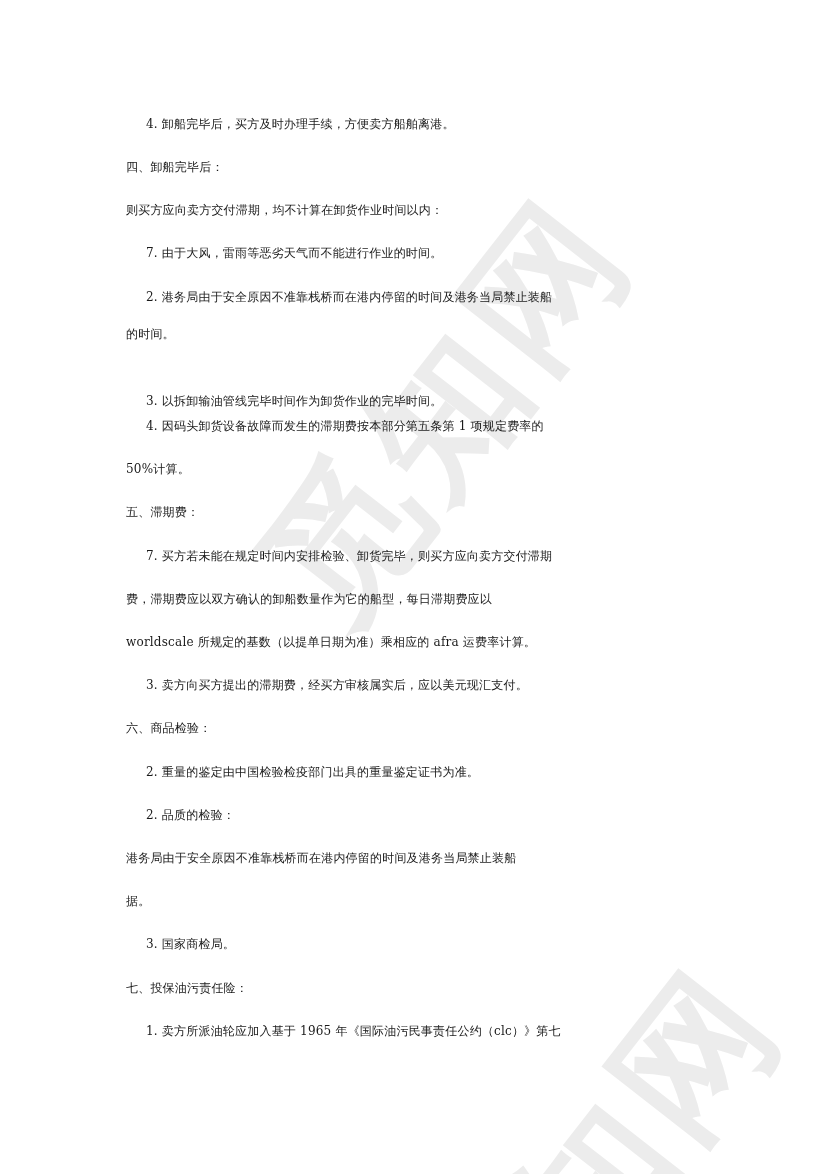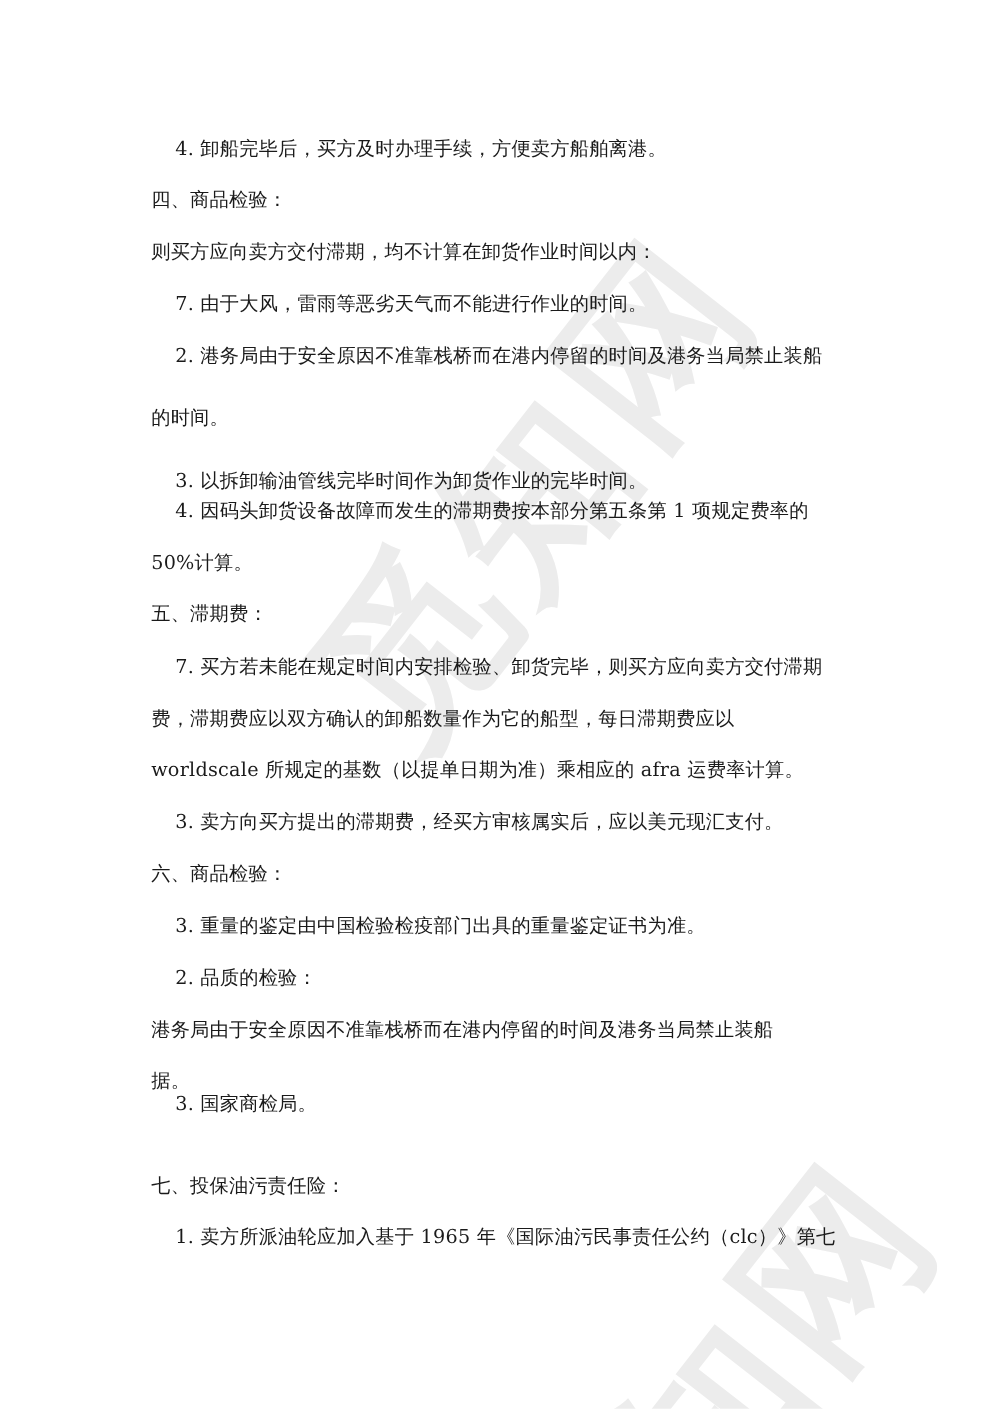--- a/index.html
+++ b/index.html
@@ -18,21 +18,21 @@
     .page {
       position: absolute;
       left: 0;
       top: 0;
       width: 830px;
       height: 1174px;
     }
     .line {
       position: absolute;
       left: 126px;
-      font-size: 16px;
+      font-size: 12px;
       line-height: 20px;
       white-space: nowrap;
       letter-spacing: 0.2px;
     }
     .line.indent {
       left: 146px;
     }
     .watermark {
       position: absolute;
       color: #ececec;
@@ -53,35 +53,35 @@
   </style>
 </head>
 <body>
 
 <div class="page">
   <div class="watermark wm1">觅知网</div>
   <div class="watermark wm2">觅知网</div>
 
   <div class="content">
     <div class="line indent" style="top:114px">4.  卸船完毕后，买方及时办理手续，方便卖方船舶离港。</div>
-    <div class="line" style="top:157px">四、商品检验：</div>
+    <div class="line" style="top:157px">四、卸船完毕后：</div>
     <div class="line" style="top:200px">则买方应向卖方交付滞期，均不计算在卸货作业时间以内：</div>
     <div class="line indent" style="top:243px">7.  由于大风，雷雨等恶劣天气而不能进行作业的时间。</div>
     <div class="line indent" style="top:287px">2.  港务局由于安全原因不准靠栈桥而在港内停留的时间及港务当局禁止装船</div>
-    <div class="line" style="top:338px">的时间。</div>
+    <div class="line" style="top:324px">的时间。</div>
     <div class="line indent" style="top:391px">3.  以拆卸输油管线完毕时间作为卸货作业的完毕时间。</div>
     <div class="line indent" style="top:416px">4.  因码头卸货设备故障而发生的滞期费按本部分第五条第 1 项规定费率的</div>
     <div class="line" style="top:459px">50%计算。</div>
     <div class="line" style="top:502px">五、滞期费：</div>
     <div class="line indent" style="top:546px">7.  买方若未能在规定时间内安排检验、卸货完毕，则买方应向卖方交付滞期</div>
     <div class="line" style="top:589px">费，滞期费应以双方确认的卸船数量作为它的船型，每日滞期费应以</div>
     <div class="line" style="top:632px">worldscale  所规定的基数（以提单日期为准）乘相应的  afra  运费率计算。</div>
     <div class="line indent" style="top:675px">3.  卖方向买方提出的滞期费，经买方审核属实后，应以美元现汇支付。</div>
     <div class="line" style="top:718px">六、商品检验：</div>
-    <div class="line indent" style="top:762px">3.  重量的鉴定由中国检验检疫部门出具的重量鉴定证书为准。</div>
+    <div class="line indent" style="top:762px">2.  重量的鉴定由中国检验检疫部门出具的重量鉴定证书为准。</div>
     <div class="line indent" style="top:805px">2.  品质的检验：</div>
     <div class="line" style="top:848px">港务局由于安全原因不准靠栈桥而在港内停留的时间及港务当局禁止装船</div>
     <div class="line" style="top:891px">据。</div>
-    <div class="line indent" style="top:910px">3.  国家商检局。</div>
+    <div class="line indent" style="top:934px">3.  国家商检局。</div>
     <div class="line" style="top:978px">七、投保油污责任险：</div>
     <div class="line indent" style="top:1021px">1.  卖方所派油轮应加入基于 1965 年《国际油污民事责任公约（clc）》第七</div>
   </div>
 </div>
 
 </body></html>

